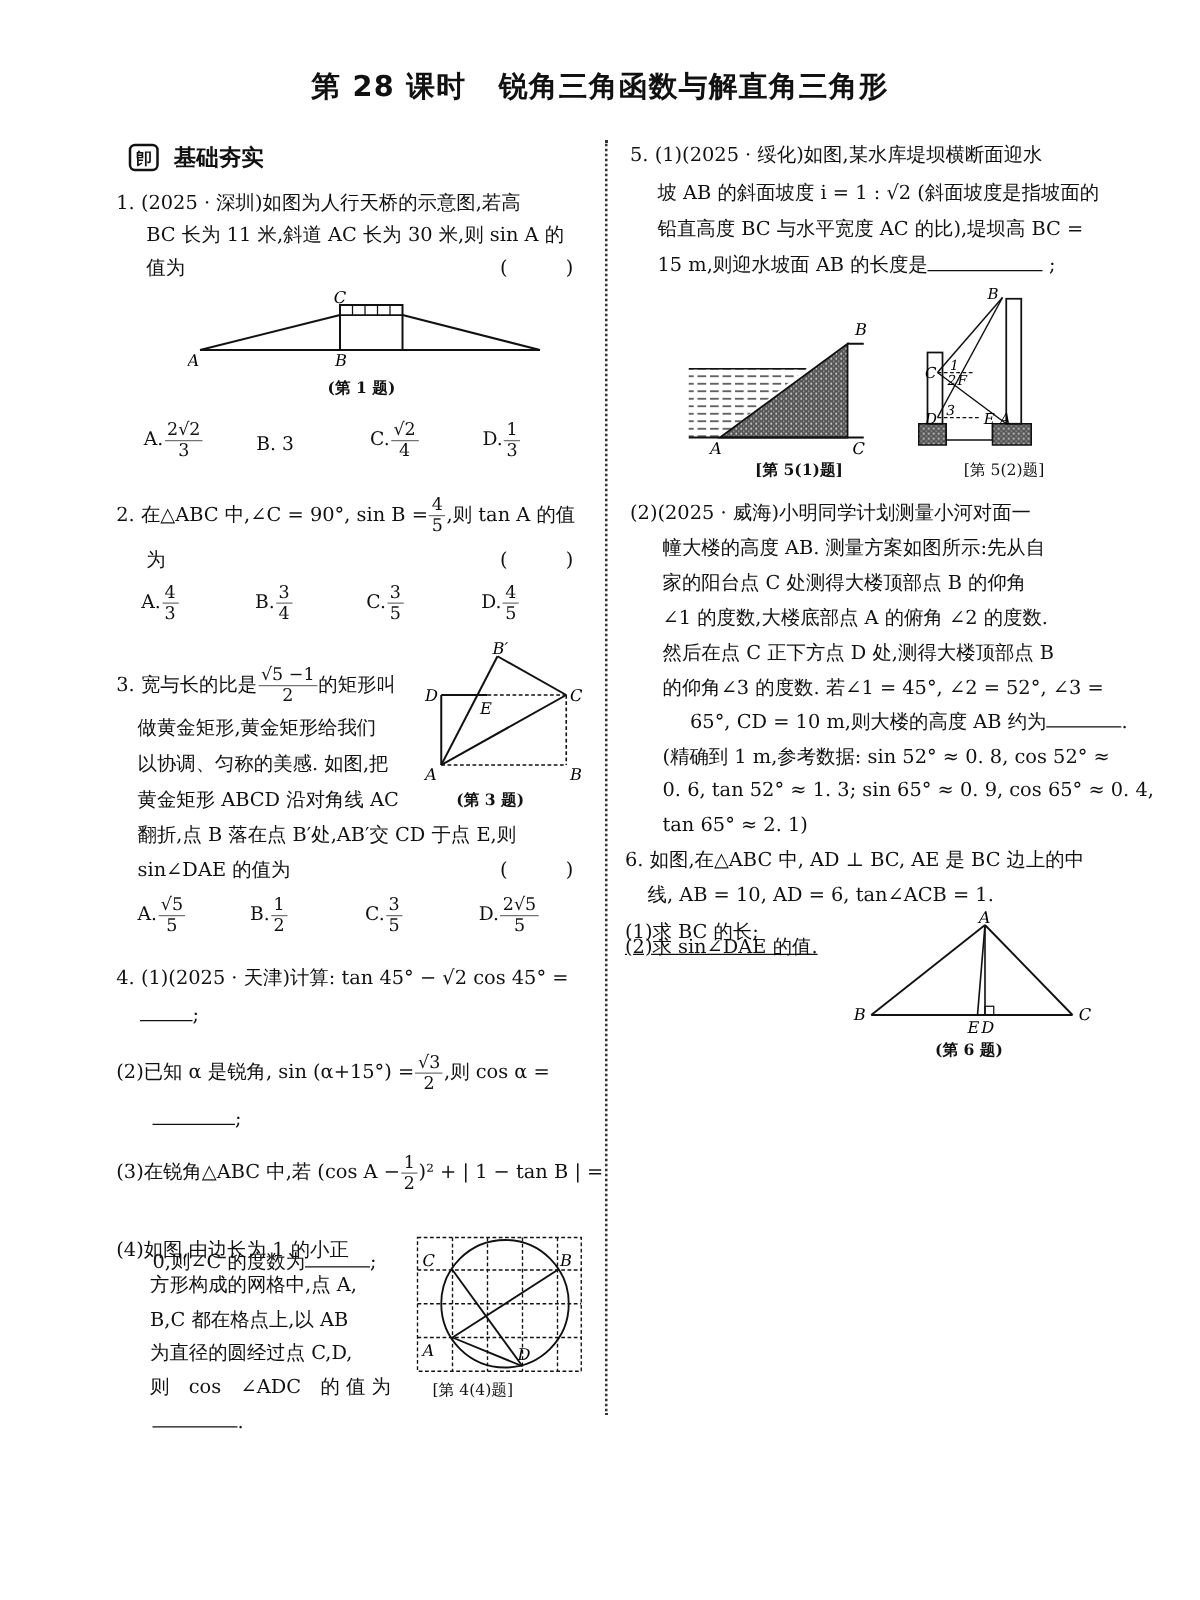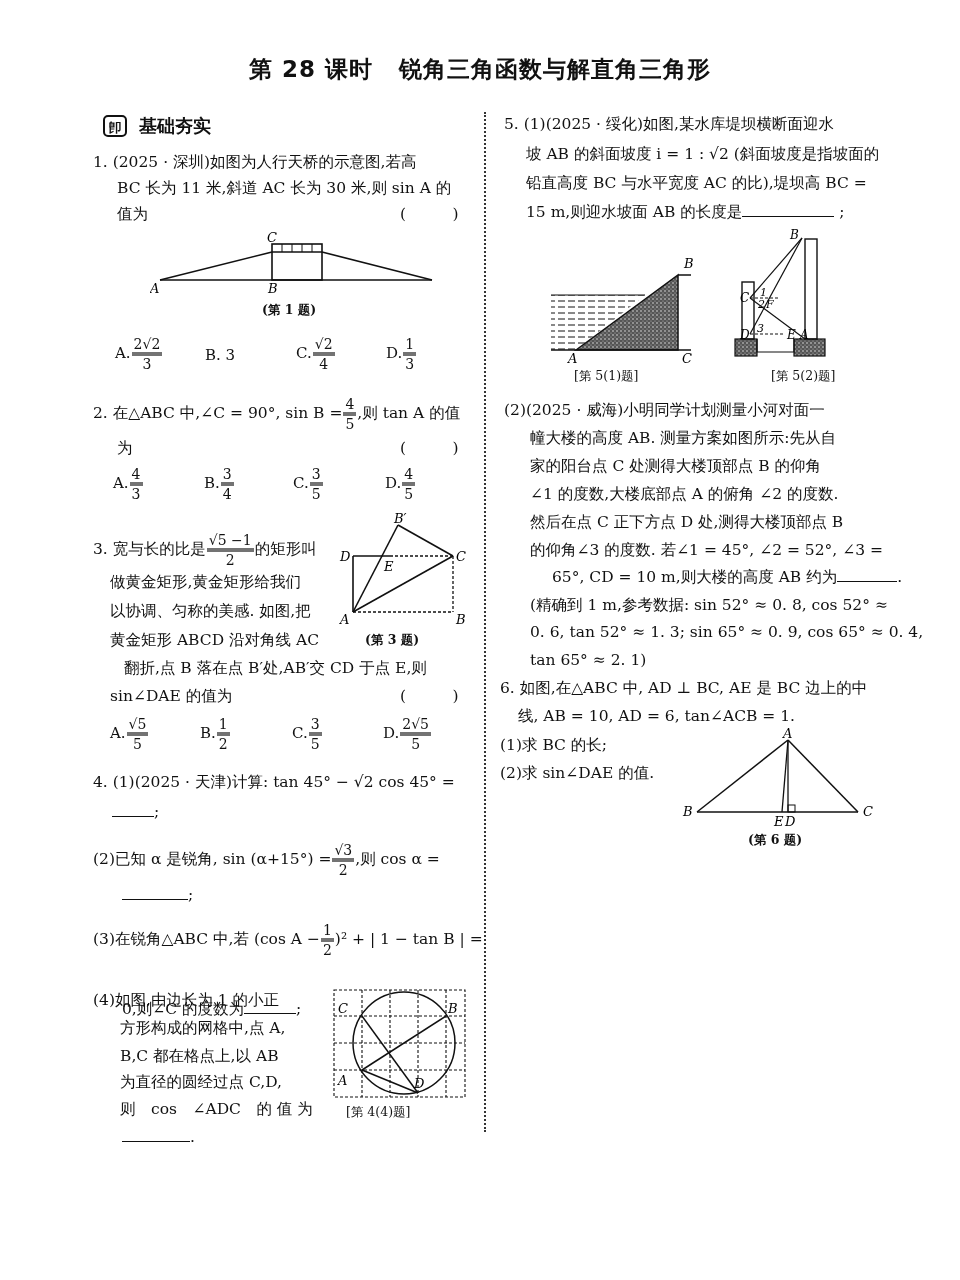--- a/index.html
+++ b/index.html
@@ -5,21 +5,21 @@
   html,body{margin:0;padding:0;}
   body{width:960px;height:1280px;background:#ffffff;position:relative;overflow:hidden;
        font-family:"DejaVu Serif","Liberation Serif",serif;color:#111;}
   .abs{position:absolute;}
   .title{left:0;top:54px;width:960px;text-align:center;font-family:"DejaVu Sans","Liberation Sans",sans-serif;
          font-size:23px;font-weight:bold;letter-spacing:1px;}
   .title .gap{display:inline-block;width:26px;}
   .divider{left:484px;top:112px;width:0;height:1020px;border-left:2px dotted #333;}
   .line{font-size:15.5px;line-height:20px;white-space:nowrap;}
   .frac{display:inline-flex;flex-direction:column;align-items:center;vertical-align:middle;font-size:14px;line-height:16px;margin:0 1px;}
-  .frac .n{border-bottom:4px solid #737373;padding:0 2px;}
+  .frac .n{border-bottom:1px solid #737373;padding:0 2px;}
   .frac .d{padding:0 2px;}
   .blank{display:inline-block;border-bottom:1.5px solid #111;height:14px;vertical-align:baseline;}
   .sec-icon{left:103px;top:115px;width:24px;height:22px;border:2px solid #111;border-radius:5px;background:#fff;
             font-family:"DejaVu Sans",sans-serif;font-size:13px;font-weight:bold;text-align:center;line-height:21px;box-sizing:border-box;}
   .sec-title{left:139px;top:114px;font-family:"DejaVu Sans","Liberation Sans",sans-serif;font-size:18px;font-weight:bold;}
   .cap{font-size:12.5px;font-family:"DejaVu Serif",serif;font-weight:bold;}
   .opt{font-size:15px;}
   svg text{font-family:"DejaVu Serif",serif;font-style:italic;}
 </style>
 </head>
@@ -117,21 +117,21 @@
 <div>
   <div class="abs line" style="left:93px;top:532px;">
     <span>3. 宽与长的比是</span><span class="frac">
         <span class="n">√5 −1</span>
         <span class="d">2</span>
       </span><span>的矩形叫</span>
   </div>
   <div class="abs line" style="left:110px;top:572px;">做黄金矩形,黄金矩形给我们</div>
   <div class="abs line" style="left:110px;top:601px;">以协调、匀称的美感. 如图,把</div>
   <div class="abs line" style="left:110px;top:630px;">黄金矩形 ABCD 沿对角线 AC</div>
-  <div class="abs line" style="left:124px;top:658px;">翻折,点 B 落在点 B′处,AB′交 CD 于点 E,则</div>
+  <div class="abs line" style="left:110px;top:658px;">翻折,点 B 落在点 B′处,AB′交 CD 于点 E,则</div>
   <div class="abs line" style="left:110px;top:686px;">sin∠DAE 的值为</div>
   <div class="abs line" style="left:400px;top:686px;">(　　　)</div>
 
   <svg class="abs" style="left:338px;top:512px;" width="135" height="115">
     <line x1="15" y1="100" x2="15" y2="44" stroke="#111" stroke-width="1.6"></line>
     <line x1="15" y1="44" x2="52" y2="44" stroke="#111" stroke-width="1.6"></line>
     <line x1="52" y1="44" x2="115" y2="44" stroke="#111" stroke-width="1.3" stroke-dasharray="3,2"></line>
     <line x1="115" y1="44" x2="115" y2="100" stroke="#111" stroke-width="1.3" stroke-dasharray="3,2"></line>
     <line x1="15" y1="100" x2="115" y2="100" stroke="#111" stroke-width="1.3" stroke-dasharray="3,2"></line>
     <line x1="15" y1="100" x2="115" y2="44" stroke="#111" stroke-width="1.6"></line>
@@ -251,21 +251,21 @@
     </defs>
     <polygon points="3,45 97,45 28,100 3,100" fill="url(#water)"></polygon>
     <line x1="3" y1="45" x2="97" y2="45" stroke="#111" stroke-width="1.2"></line>
     <polygon points="28,100 130,25 130,100" fill="url(#soil)" stroke="#111" stroke-width="1.5"></polygon>
     <line x1="130" y1="25" x2="143" y2="25" stroke="#111" stroke-width="1.5"></line>
     <line x1="3" y1="100" x2="143" y2="100" stroke="#111" stroke-width="1.5"></line>
     <text x="20" y="113" font-size="13">A</text>
     <text x="134" y="113" font-size="13">C</text>
     <text x="136" y="18" font-size="13">B</text>
   </svg>
-  <div class="abs cap" style="left:574px;top:368px;font-weight:normal;">[第 5(1)题]</div>
+  <div class="abs cap" style="left:604px;top:368px;font-weight:bold;">[第 5(1)题]</div>
 
   <svg class="abs" style="left:730px;top:226px;" width="100" height="140">
     <rect x="5" y="113" width="22" height="17" fill="url(#soil)" stroke="#111" stroke-width="1.2"></rect>
     <rect x="64" y="113" width="31" height="17" fill="url(#soil)" stroke="#111" stroke-width="1.2"></rect>
     <polyline points="27,113 27,126 64,126 64,113" fill="none" stroke="#111" stroke-width="1.2"></polyline>
     <rect x="12" y="56" width="12" height="57" fill="none" stroke="#111" stroke-width="1.4"></rect>
     <rect x="75" y="13" width="12" height="100" fill="none" stroke="#111" stroke-width="1.4"></rect>
     <line x1="20" y1="72" x2="72" y2="12" stroke="#111" stroke-width="1.2"></line>
     <line x1="20" y1="72" x2="75" y2="113" stroke="#111" stroke-width="1.2"></line>
     <line x1="20" y1="108" x2="72" y2="12" stroke="#111" stroke-width="1.2"></line>
@@ -294,21 +294,21 @@
   </div>
   <div class="abs line" style="left:530px;top:595px;">(精确到 1 m,参考数据: sin 52° ≈ 0. 8, cos 52° ≈</div>
   <div class="abs line" style="left:530px;top:622px;">0. 6, tan 52° ≈ 1. 3; sin 65° ≈ 0. 9, cos 65° ≈ 0. 4,</div>
   <div class="abs line" style="left:530px;top:650px;">tan 65° ≈ 2. 1)</div>
 </div>
 
 <div>
   <div class="abs line" style="left:500px;top:678px;">6. 如图,在△ABC 中, AD ⊥ BC, AE 是 BC 边上的中</div>
   <div class="abs line" style="left:518px;top:706px;">线, AB = 10, AD = 6, tan∠ACB = 1.</div>
   <div class="abs line" style="left:500px;top:735px;">(1)求 BC 的长;</div>
-  <div class="abs line" style="left:500px;top:763px;">(2)求 sin∠DAE 的值.</div>
+  <div class="abs line" style="left:500px;top:747px;text-decoration:underline;">(2)求 sin∠DAE 的值.</div>
 
   <svg class="abs" style="left:680px;top:728px;" width="200" height="100">
     <line x1="17" y1="84" x2="108" y2="12" stroke="#111" stroke-width="1.5"></line>
     <line x1="108" y1="12" x2="178" y2="84" stroke="#111" stroke-width="1.5"></line>
     <line x1="17" y1="84" x2="178" y2="84" stroke="#111" stroke-width="1.5"></line>
     <line x1="108" y1="12" x2="102" y2="84" stroke="#111" stroke-width="1.3"></line>
     <line x1="108" y1="12" x2="108" y2="84" stroke="#111" stroke-width="1.3"></line>
     <rect x="108" y="77" width="7" height="7" fill="none" stroke="#111" stroke-width="1"></rect>
     <text x="103" y="10" font-size="13">A</text>
     <text x="3" y="88" font-size="13">B</text>

